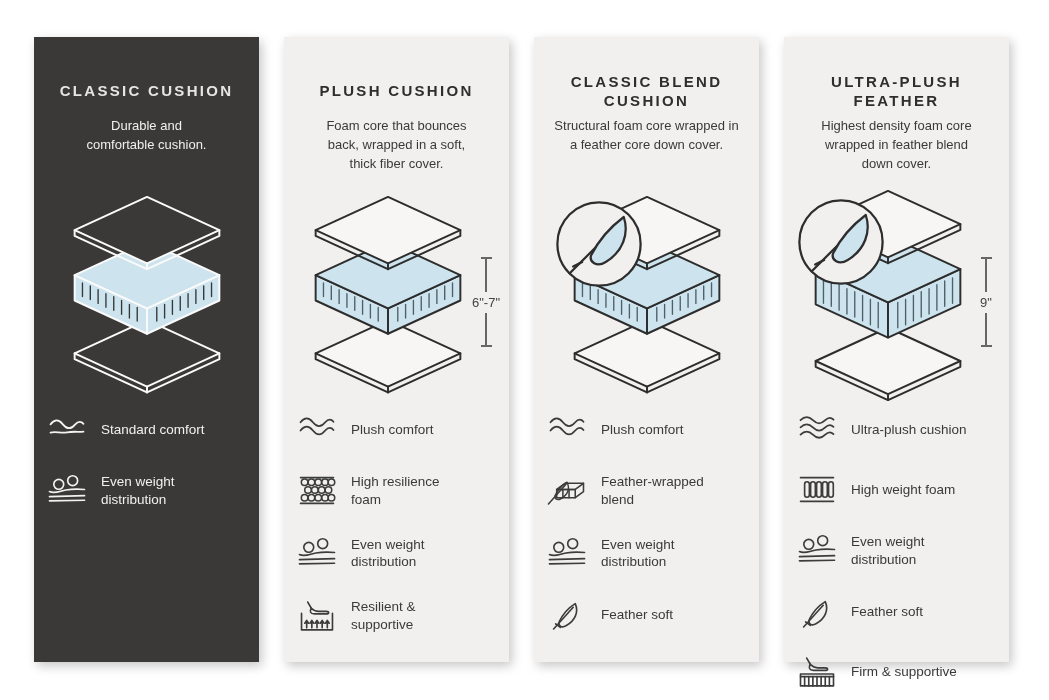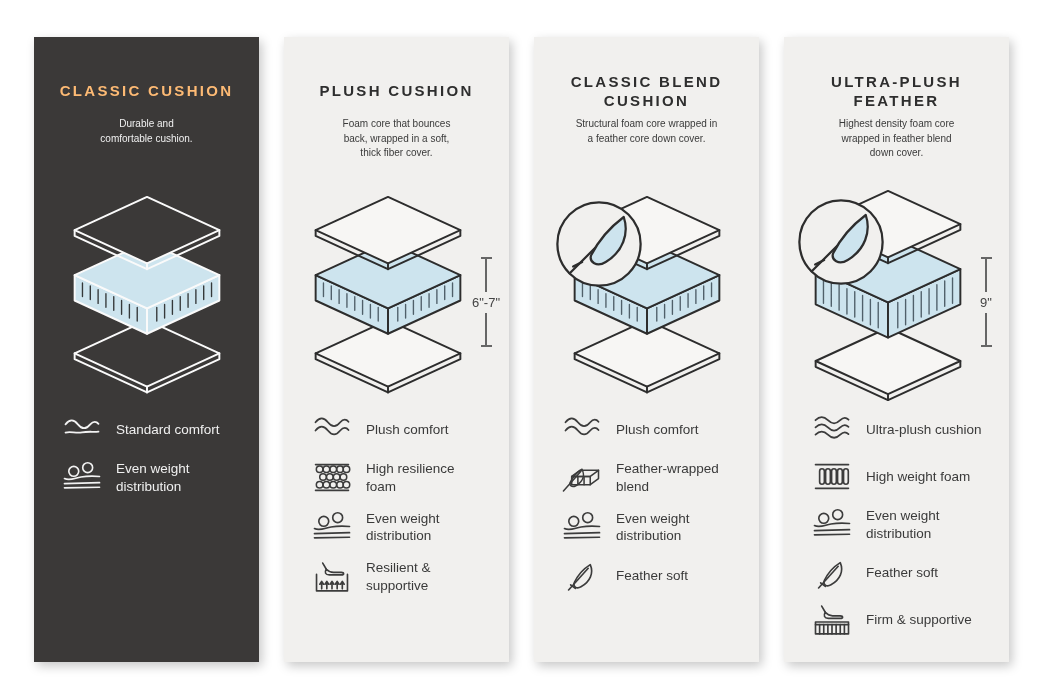--- a/index.html
+++ b/index.html
@@ -25,45 +25,45 @@
     --hatch:#50606a; --card-bg:#f1f0ee;
   }
 
   .card-title {
     margin:34px 8px 0; min-height:40px;
     display:flex; align-items:center; justify-content:center;
     text-align:center; font-size:15px; font-weight:bold;
     letter-spacing:2.3px; line-height:1.3; white-space:pre-line;
     color:#2e2e2e;
   }
-  .card--dark .card-title { color:#fdba74; }
+  .card--dark .card-title { color:#e5e5e5; }
 
   .card-desc {
     margin:6px auto 0; min-height:62px; text-align:center;
-    font-size:10px; line-height:1.45; white-space:pre-line;
+    font-size:13px; line-height:1.45; white-space:pre-line;
   }
   .card--dark .card-desc { color:#f0f0f0; }
 
   .illustration { position:relative; height:228px; }
   .stack { position:absolute; left:50%; transform:translateX(-50%); top:12px; width:176px; height:auto; }
   .stack--shift { left:calc(50% - 9px); }
   .stack--tall { top:6px; }
   .badge { position:absolute; width:90px; height:90px; }
   .badge--c3 { left:20px; top:20px; }
   .badge--c4 { left:12px; top:18px; }
 
   .measure {
     position:absolute; right:2px; top:78px; height:90px; width:42px;
     display:flex; flex-direction:column; align-items:center; color:#444;
   }
   .measure .cap { width:11px; height:2px; background:#666; flex:none; }
   .measure .seg { width:1.5px; flex:1; background:#666; }
   .m-label { font-size:13px; padding:3px 0; white-space:nowrap; }
 
-  .features { margin-top:6px; padding-left:27px; display:flex; flex-direction:column; gap:14px; }
+  .features { margin-top:6px; padding-left:12px; display:flex; flex-direction:column; gap:27px; }
   .feature { display:flex; align-items:center; gap:13px; min-height:33px; }
   .f-icon { width:42px; height:33px; flex:none; color:#3c3c3c; }
   .card--dark .f-icon { color:#f2f2f2; }
   .f-label { font-size:13.5px; line-height:1.32; white-space:pre-line; }
   .card--dark .f-label { color:#f0f0f0; }
 
   .defs-holder { position:absolute; width:0; height:0; overflow:hidden; }
 </style>
 </head>
 <body>

